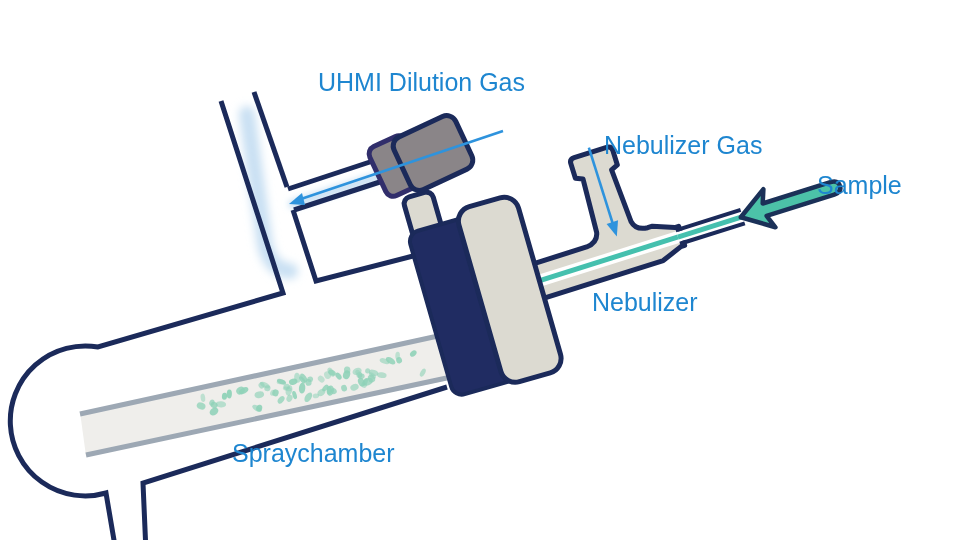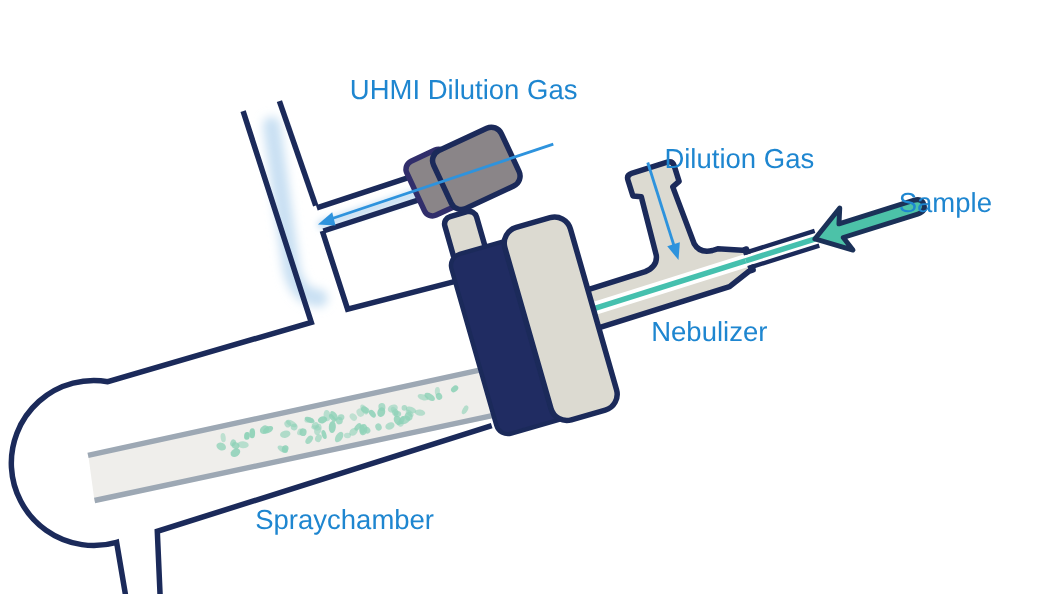--- a/index.html
+++ b/index.html
@@ -4,21 +4,21 @@
 <style>
   html,body{margin:0;padding:0;background:#fff;}
   #stage{position:relative;width:960px;height:540px;background:var(--background,#fff);overflow:hidden;
          font-family:"Liberation Sans",sans-serif;margin-top:40px;}
   #diagram-svg{position:absolute;left:0;top:0;}
   .lbl{position:absolute;color:var(--label_blue,#1e86d0);font-size:25px;line-height:1.1;white-space:nowrap;}
   #lbl-uhmi{left:318px;top:29px;}
   #lbl-nebgas{left:604px;top:92px;}
   #lbl-sample{left:817px;top:132px;}
   #lbl-nebulizer{left:592px;top:249px;}
-  #lbl-spraychamber{left:232px;top:420px;}
+  #lbl-spraychamber{left:232px;top:400px;}
   .navy-line{stroke:var(--outline_navy,#1b2a5a);stroke-width:5;fill:none;stroke-linejoin:miter;stroke-linecap:butt;}
   .gray-border{stroke:var(--inner_tube_border,#9da8b4);stroke-width:5;fill:none;}
   .glow{stroke:var(--glow_blue,#c9e0f3);fill:none;stroke-linecap:round;}
   .flow{stroke:var(--flow_arrow_blue,#2e93dd);stroke-width:2.6;fill:none;}
   .flow-head{fill:var(--flow_arrow_blue,#2e93dd);stroke:none;}
   .beige{fill:var(--body_beige,#dcdad1);stroke:var(--outline_navy,#1b2a5a);stroke-width:5;stroke-linejoin:round;}
   .knob{fill:var(--knob_gray,#8a8588);stroke:var(--outline_navy,#1b2a5a);stroke-width:5;}
   .knob2{fill:var(--knob_gray,#8a8588);stroke:var(--knob_outline_purple,#312e6b);stroke-width:5;}
   .teal-fill{fill:var(--sample_teal,#4cc2a8);stroke:#1b3158;stroke-width:4.5;stroke-linejoin:round;}
 </style>
@@ -158,18 +158,18 @@
       <rect x="399" y="84" width="68" height="58" rx="10" class="knob"></rect>
     </g>
     <g>
       <path class="flow" d="M 503,91 L 298,160"></path>
       <path class="flow-head" d="M 289,164 L 302,153 L 305,165 Z"></path>
     </g>
   </g>
 </svg>
 
 <div class="lbl" id="lbl-uhmi">UHMI Dilution Gas</div>
-<div class="lbl" id="lbl-nebgas">Dilution Gas</div>
+<div class="lbl" id="lbl-nebgas">Nebulizer Gas</div>
 <div class="lbl" id="lbl-sample">Sample</div>
 <div class="lbl" id="lbl-nebulizer">Nebulizer</div>
 <div class="lbl" id="lbl-spraychamber">Spraychamber</div>
 
 </div>
 
 </body></html>

